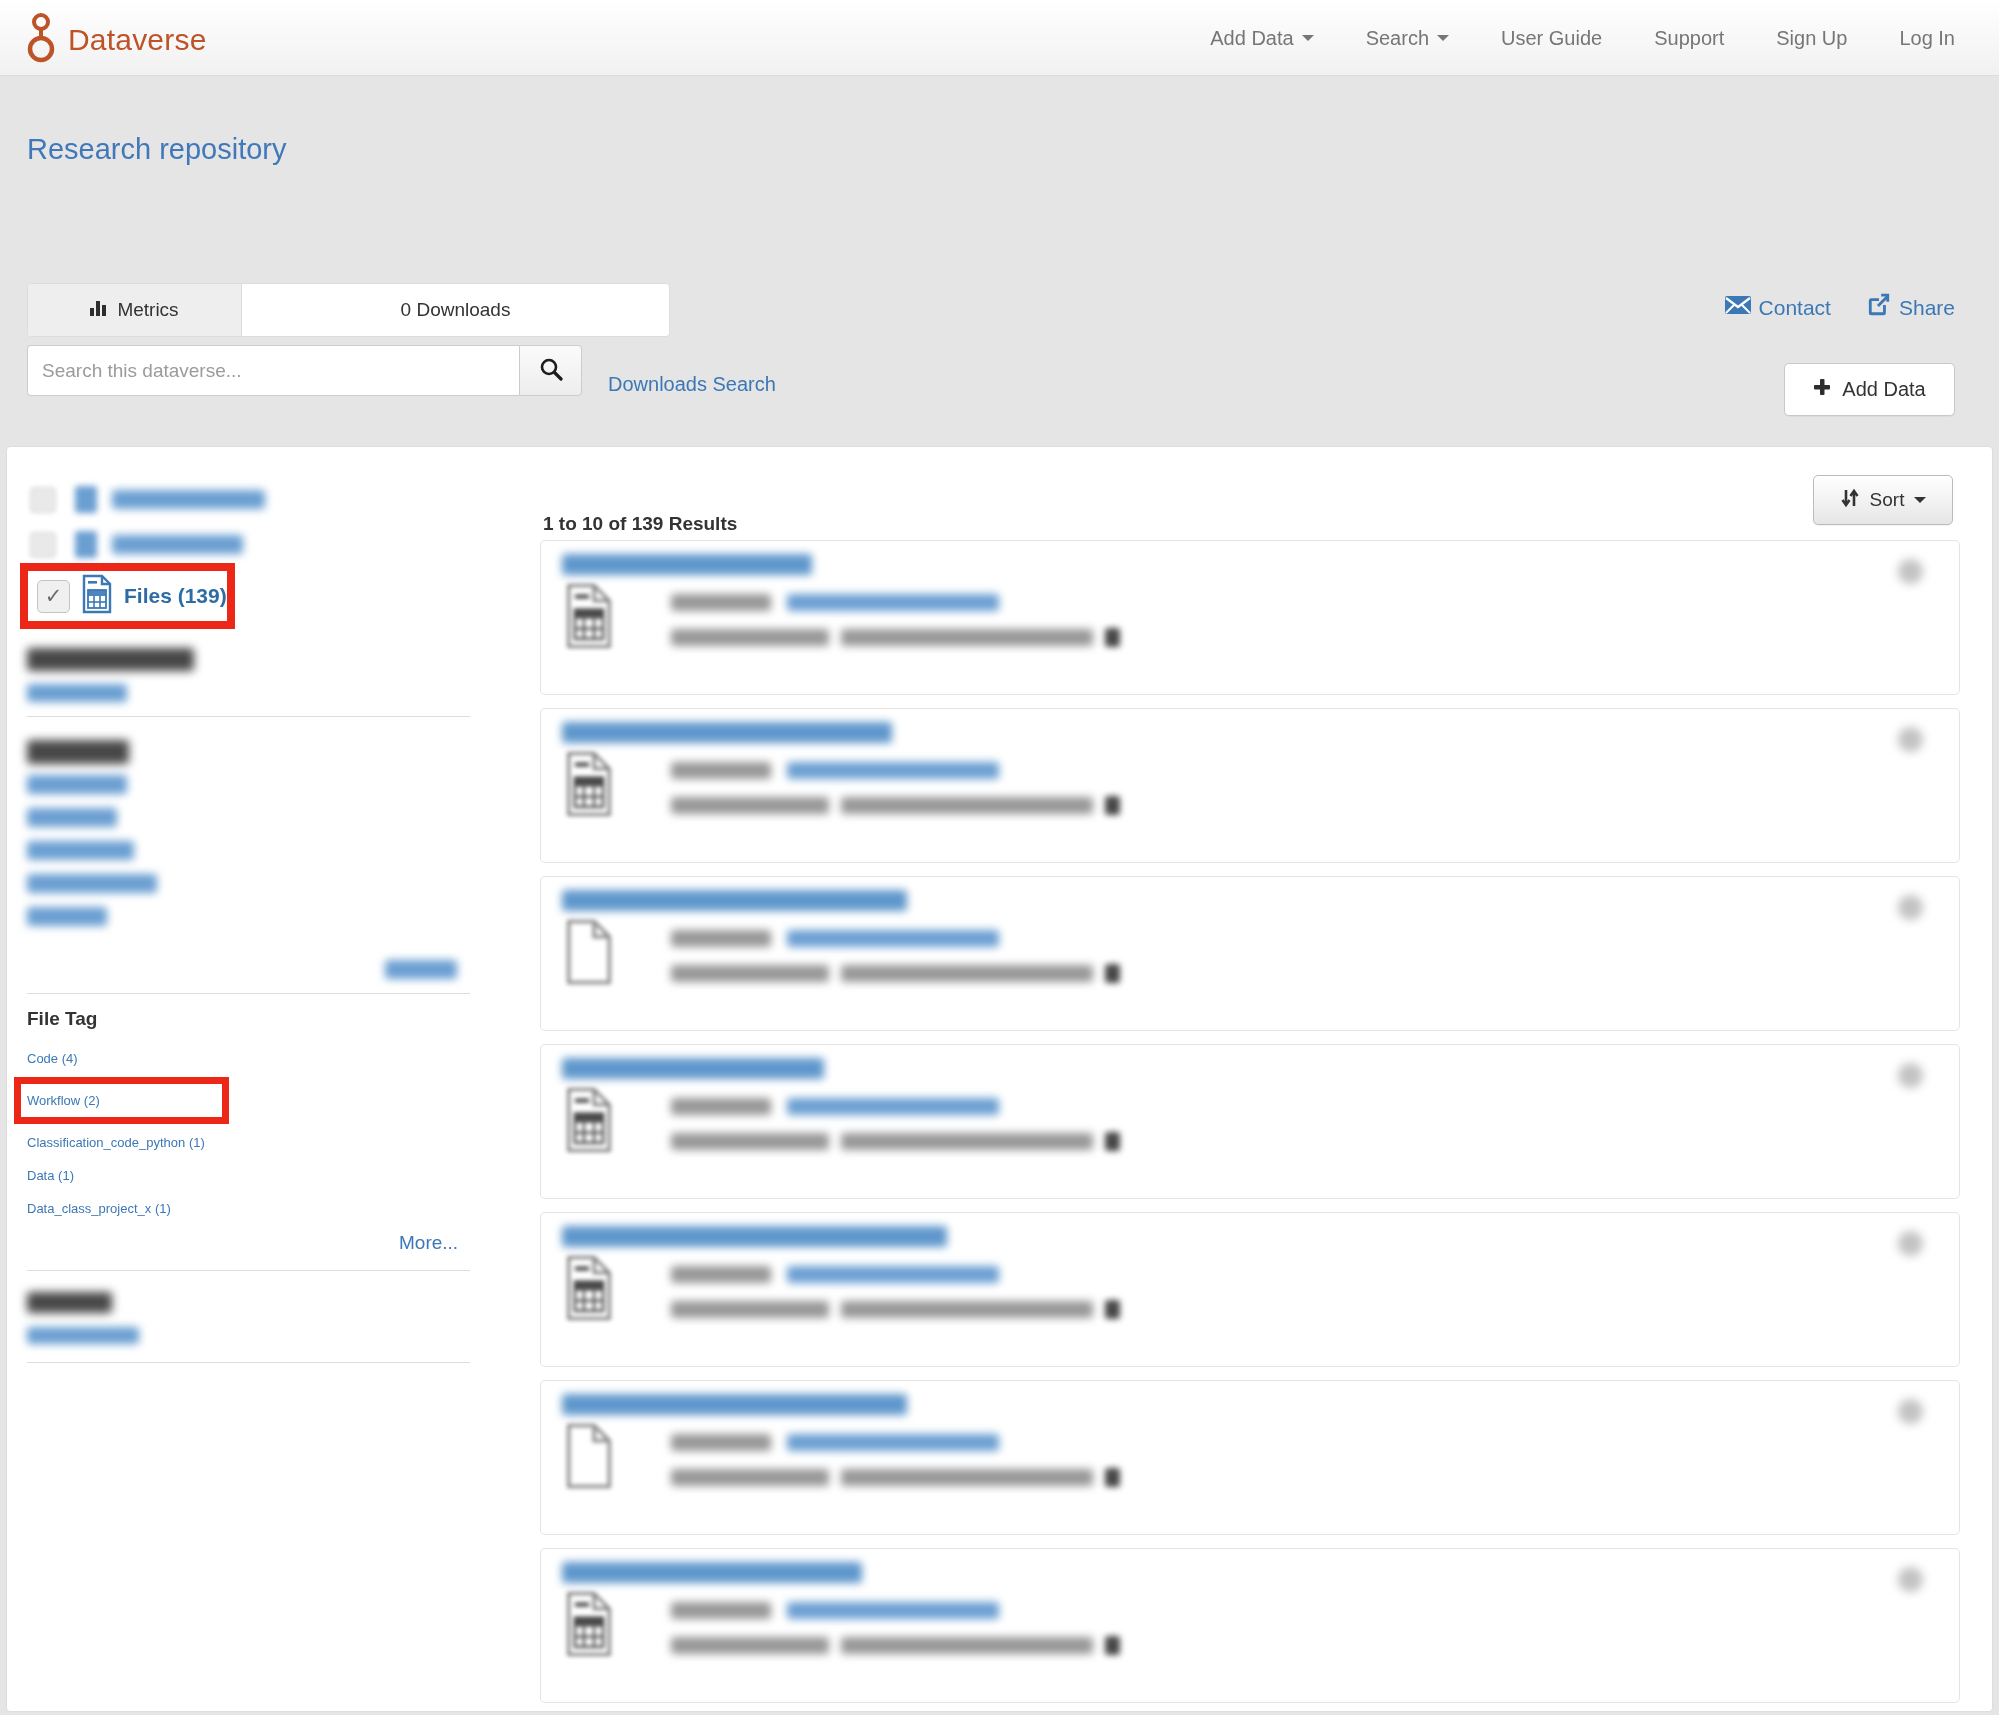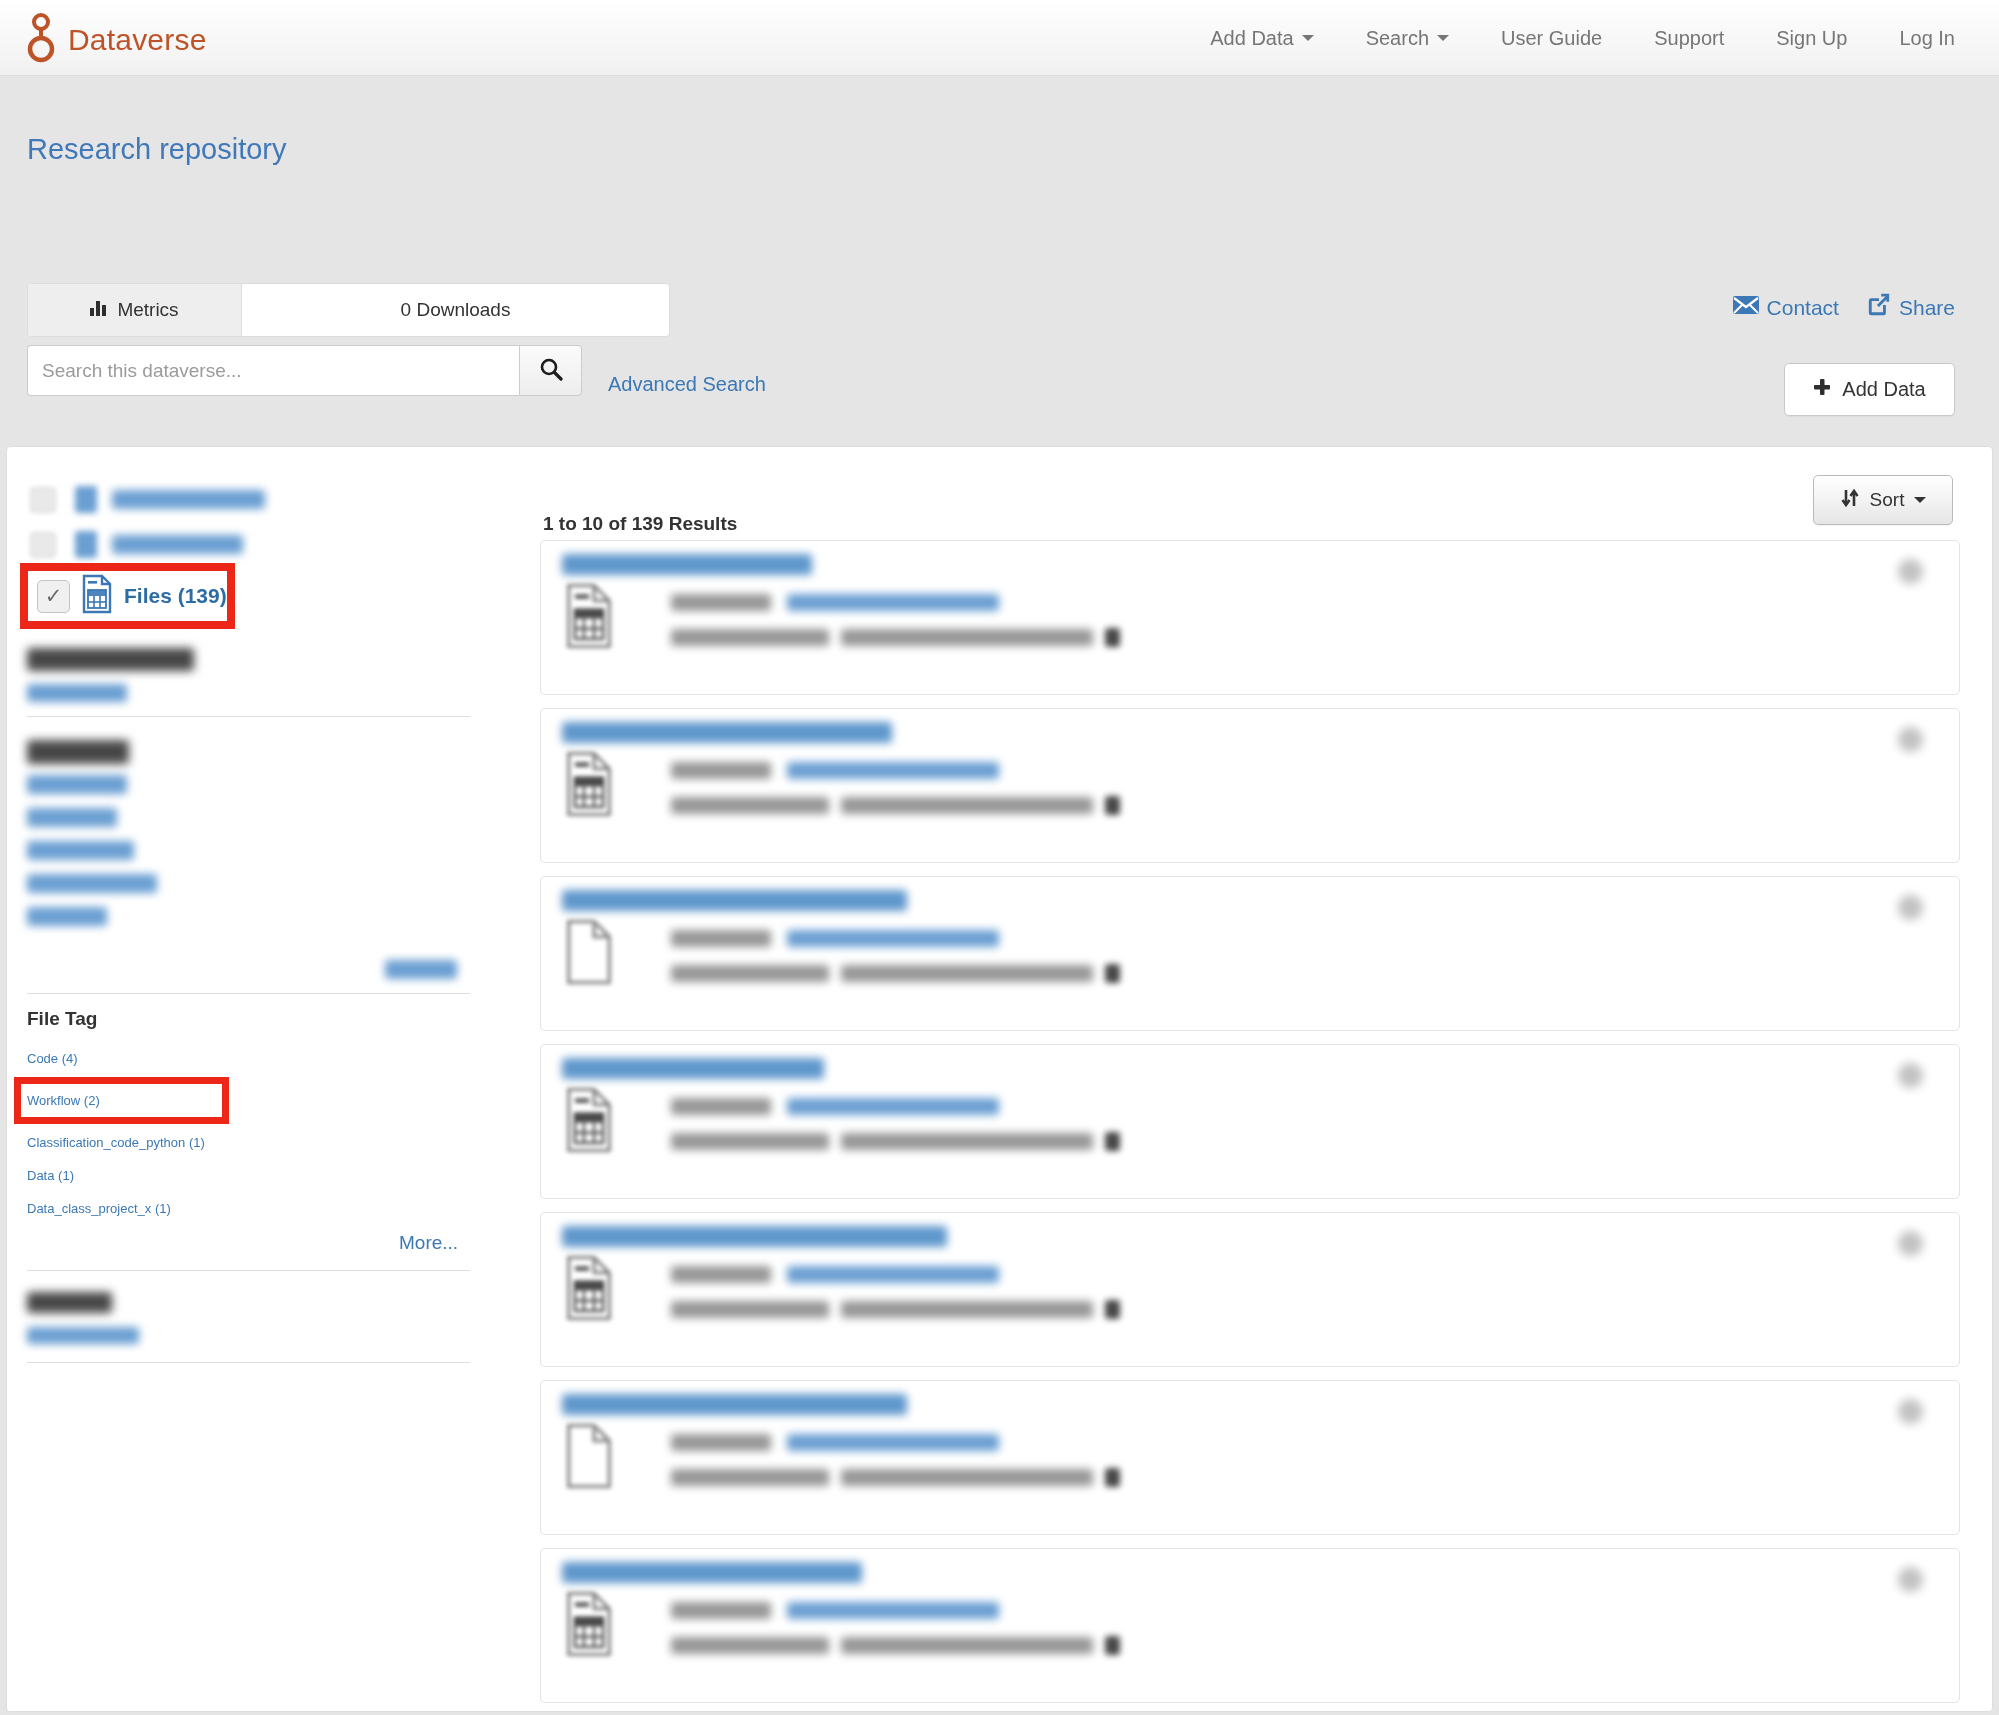--- a/index.html
+++ b/index.html
@@ -24,21 +24,21 @@
   
   .page-title{position:absolute; left:27px; top:133px; font-size:29px; color:#4178ba; font-weight:400;}
 
   
   .metrics{position:absolute; left:27px; top:283px; width:643px; height:54px; display:flex;
     border:1px solid #ddd; border-radius:4px; overflow:hidden; background:#fff;}
   .metrics-tab{width:214px; background:#eeeeee; border-right:1px solid #ddd; display:flex; align-items:center; justify-content:center; gap:10px; font-size:19px; color:#333;}
   .metrics-value{flex:1; display:flex; align-items:center; justify-content:center; font-size:19px; color:#333;}
 
   
-  .hdr-actions{position:absolute; right:44px; top:293px; display:flex; gap:28px; align-items:center;}
+  .hdr-actions{position:absolute; right:44px; top:293px; display:flex; gap:36px; align-items:center;}
   .hdr-actions .lnk{display:flex; align-items:center; gap:8px; color:var(--blue); font-size:21px; cursor:pointer;}
 
   
   .search-row{position:absolute; left:27px; top:345px; display:flex; align-items:flex-end;}
   .search-input{width:492px; height:51px; border:1px solid #ccc; border-right:none; border-radius:4px 0 0 4px;
     padding:0 14px; font-size:19px; color:#333; outline:none; font-family:inherit;}
   .search-input::placeholder{color:#9b9b9b;}
   .search-btn{width:63px; height:51px; border:1px solid #ccc; border-radius:0 4px 4px 0;
     background:linear-gradient(#fbfbfb,#ededed); display:flex; align-items:center; justify-content:center; cursor:pointer;}
   .adv-search{margin-left:26px; color:var(--blue); font-size:20px; cursor:pointer;}
@@ -166,21 +166,21 @@
   <div class="search-row">
     <input class="search-input" type="text" placeholder="Search this dataverse..." style="">
     <div class="search-btn">
       <span>
         <svg width="24" height="24" viewBox="0 0 24 24">
           <circle cx="10" cy="10" r="7" fill="none" stroke="#1c1c1c" stroke-width="2.6"></circle>
           <line x1="15.5" y1="15.5" x2="22" y2="22" stroke="#1c1c1c" stroke-width="3.2" stroke-linecap="round"></line>
         </svg>
       </span>
     </div>
-    <span class="adv-search">Advanced Search</span>
+    <span class="adv-search">Downloads Search</span>
   </div>
 
   <div class="add-data-btn">
     <span>
       <svg width="18" height="18" viewBox="0 0 18 18">
         <rect x="7" y="1" width="4.5" height="16" rx="1" fill="#2e2e2e"></rect>
         <rect x="1" y="7" width="16" height="4.5" rx="1" fill="#2e2e2e"></rect>
       </svg>
     </span>
     <span>Add Data</span>

